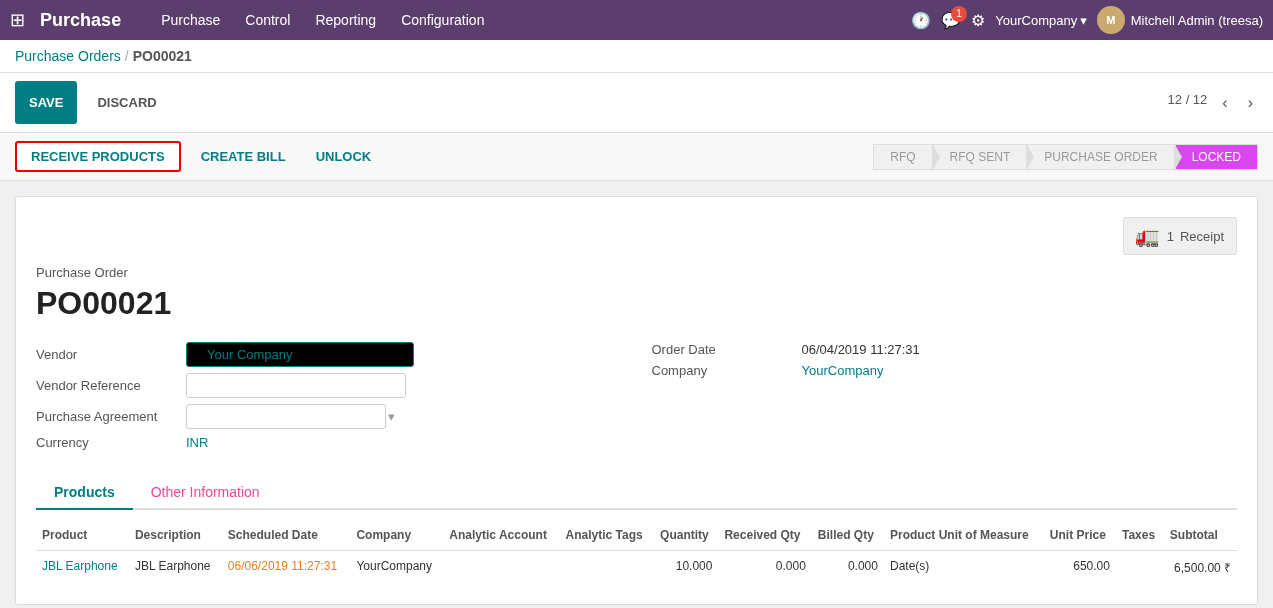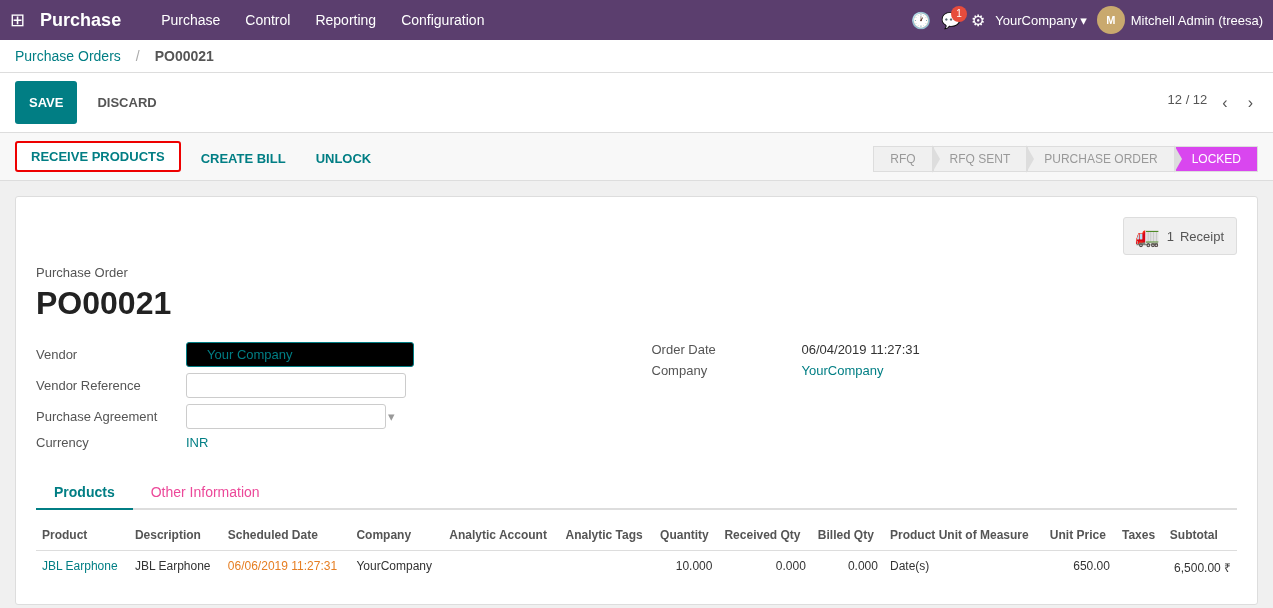--- a/index.html
+++ b/index.html
@@ -30,21 +30,21 @@
     .topbar-company { color: white; font-size: 13px; cursor: pointer; display: flex; align-items: center; gap: 3px; }
     .topbar-user { display: flex; align-items: center; gap: 6px; color: white; font-size: 13px; cursor: pointer; }
     .avatar { width: 28px; height: 28px; border-radius: 50%; background: #c9a96e; display: flex; align-items: center; justify-content: center; font-size: 11px; font-weight: bold; color: white; overflow: hidden; }
 
     
     .breadcrumb-bar {
       background: white;
       padding: 8px 15px;
       display: flex;
       align-items: center;
-      gap: 15px;
+      gap: 4px;
       font-size: 14px;
       border-bottom: 1px solid #ddd;
     }
     .breadcrumb-link { color: #017e84; cursor: pointer; }
     .breadcrumb-sep { color: #aaa; }
     .breadcrumb-current { color: #555; font-weight: bold; }
 
     
     .action-bar {
       background: white;
@@ -65,21 +65,21 @@
     .pagination {
       margin-left: auto; display: flex; gap: 10px; font-size: 13px; color: #555;
     }
     .pagination-arrow { cursor: pointer; color: #555; font-size: 16px; padding: 2px 5px; }
 
     
     .workflow-bar {
       background: #f8f8f8;
       padding: 8px 15px;
       display: flex;
-      align-items: flex-end;
+      align-items: center;
       gap: 10px;
       border-bottom: 1px solid #ddd;
     }
     .btn-receive {
       background: white; color: #017e84; border: 2px solid #e00;
       padding: 6px 14px; border-radius: 3px; cursor: pointer; font-size: 13px; font-weight: bold;
     }
     .btn-outline {
       background: none; color: #017e84; border: none;
       padding: 6px 10px; cursor: pointer; font-size: 13px; font-weight: bold;

